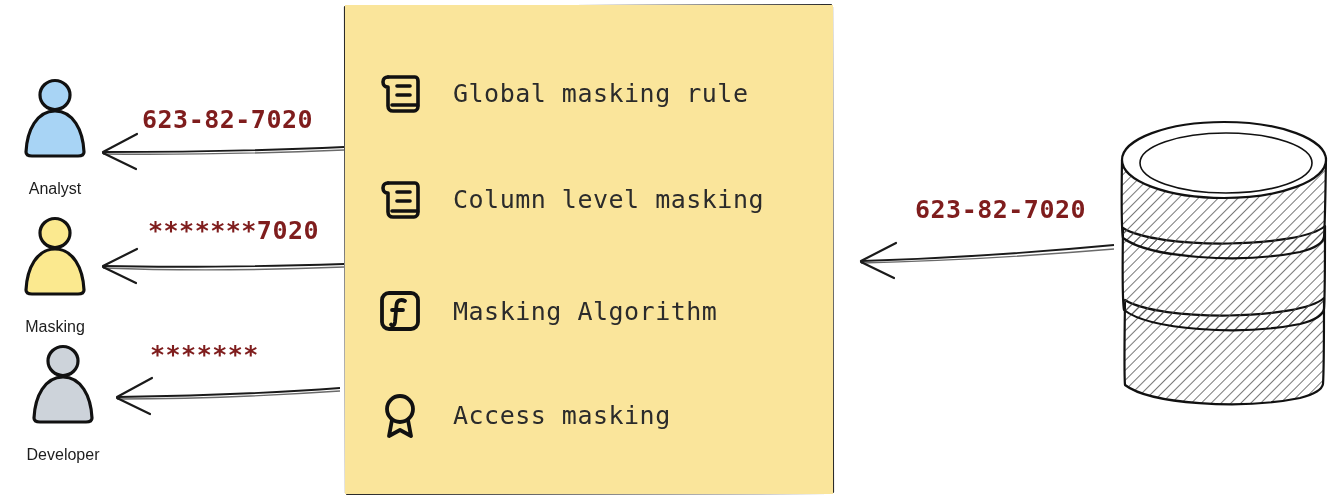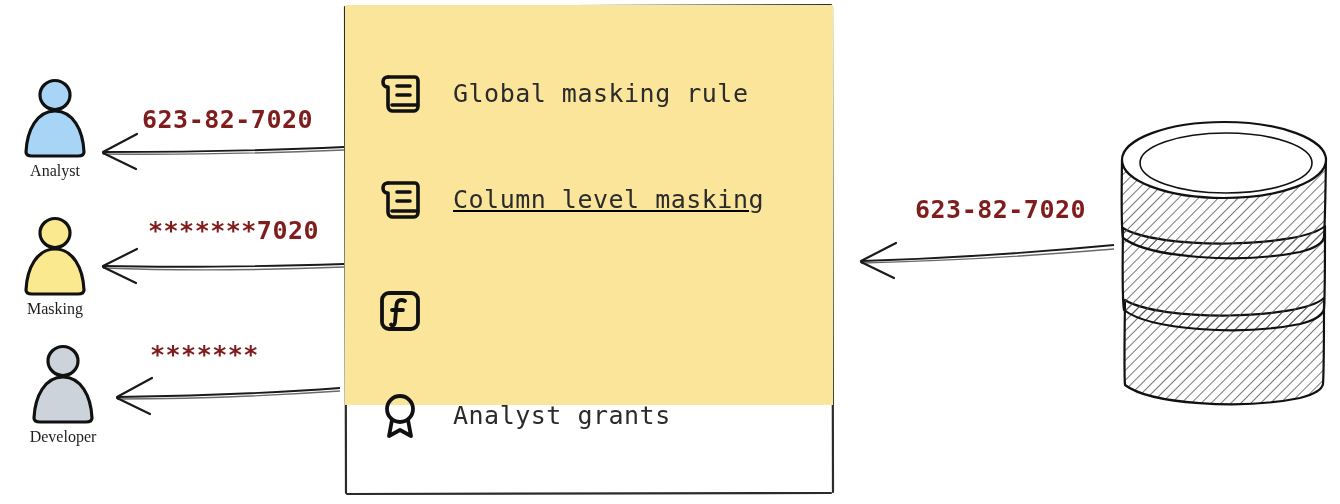--- a/index.html
+++ b/index.html
@@ -27,22 +27,22 @@
     position: absolute;
     width: 110px;
     text-align: center;
   }
   .actor .person-icon {
     display: block;
     margin: 0 auto;
   }
   .actor .actor-label {
     display: block;
-    margin-top: 2px;
-    font-family: Liberation Serif, serif;
+    margin-top: 20px;
+    font-family: Liberation Sans, sans-serif;
     font-size: 16px;
     font-weight: 500;
     color: #1d1d1d;
     letter-spacing: 0px;
     white-space: nowrap;
   }
 
   #actor-analyst   { left: 0px;  top: 78px;  }
   #actor-support   { left: 0px;  top: 216px; }
   #actor-developer { left: 8px;  top: 344px; }
@@ -61,21 +61,21 @@
   #label-support   { left: 148px; top: 216px; text-align: right; }
   #label-developer { left: 150px; top: 340px; }
   #label-db        { left: 915px; top: 195px; }
 
   
   #masking-panel {
     position: absolute;
     left: 345px;
     top: 5px;
     width: 488px;
-    height: 400px;
+    height: 489px;
     background: #fae59b;
     box-sizing: border-box;
   }
 
   .panel-list {
     position: absolute;
     left: 0;
     top: 0;
     width: 100%;
     height: 100%;
@@ -98,21 +98,21 @@
   }
   .panel-item .item-label {
     font-family: "DejaVu Sans Mono", "Liberation Mono", monospace;
     font-size: 25px;
     font-weight: 500;
     color: #2b2b2b;
     white-space: nowrap;
     letter-spacing: 0.5px;
   }
   #panel-item-0 { top: 58px;  }
-  #panel-item-1 { top: 164px; text-decoration: underline; }
+  #panel-item-1 { top: 164px; }
   #panel-item-2 { top: 276px; }
   #panel-item-3 { top: 380px; }
 </style>
 </head>
 <body>
 
 <svg id="canvas" viewBox="0 0 1340 504">
   <defs>
     <pattern id="hatch" width="7" height="7" patternTransform="rotate(45)" patternUnits="userSpaceOnUse">
       <line x1="0" y1="0" x2="0" y2="7" stroke="#555555" stroke-width="1.6"></line>
@@ -227,26 +227,27 @@
     </div>
 
     <div class="panel-item" id="panel-item-2">
       <span class="item-icon">
         <svg width="50" height="50" viewBox="0 0 50 50" fill="none" stroke="#111111" stroke-width="3.8" stroke-linecap="round" stroke-linejoin="round">
           <rect x="7" y="7" width="36" height="36" rx="7"></rect>
           <path d="M30,15 C26,13 22,14 21.5,19 L20,36 C19.5,40 17,40 16,38.5"></path>
           <line x1="17" y1="24" x2="28" y2="24"></line>
         </svg>
       </span>
+      <span class="item-label">Masking Algorithm</span>
     </div>
 
     <div class="panel-item" id="panel-item-3">
       <span class="item-icon">
         <svg width="50" height="50" viewBox="0 0 50 50" fill="none" stroke="#111111" stroke-width="3.8" stroke-linecap="round" stroke-linejoin="round">
           <circle cx="25" cy="19" r="13"></circle>
           <path d="M17,30 L14,46 L25,40 L36,46 L33,30"></path>
         </svg>
       </span>
-      <span class="item-label">Analyst grants</span>
+      <span class="item-label">Access masking</span>
     </div>
 
   </div>
 </div>
 
 </body></html>

